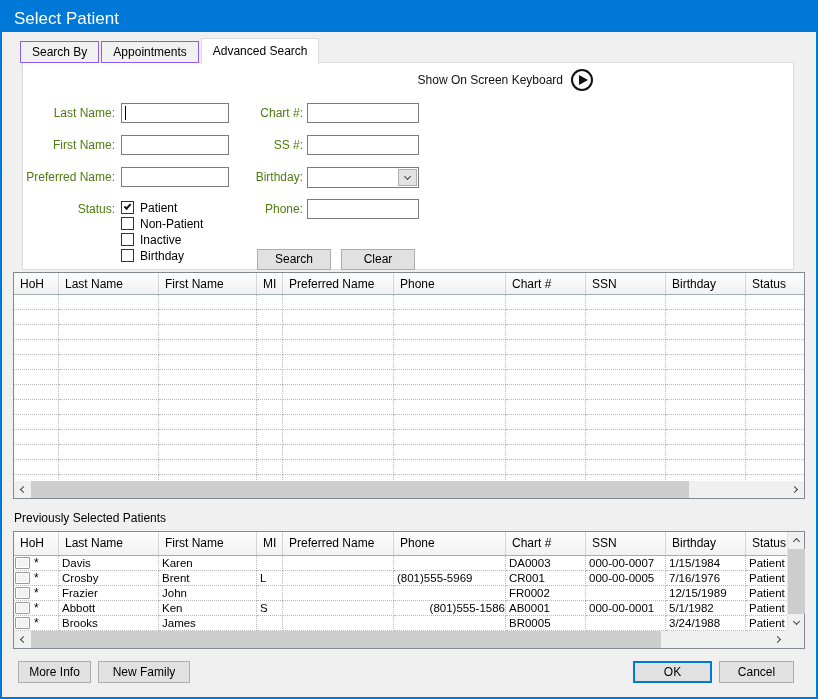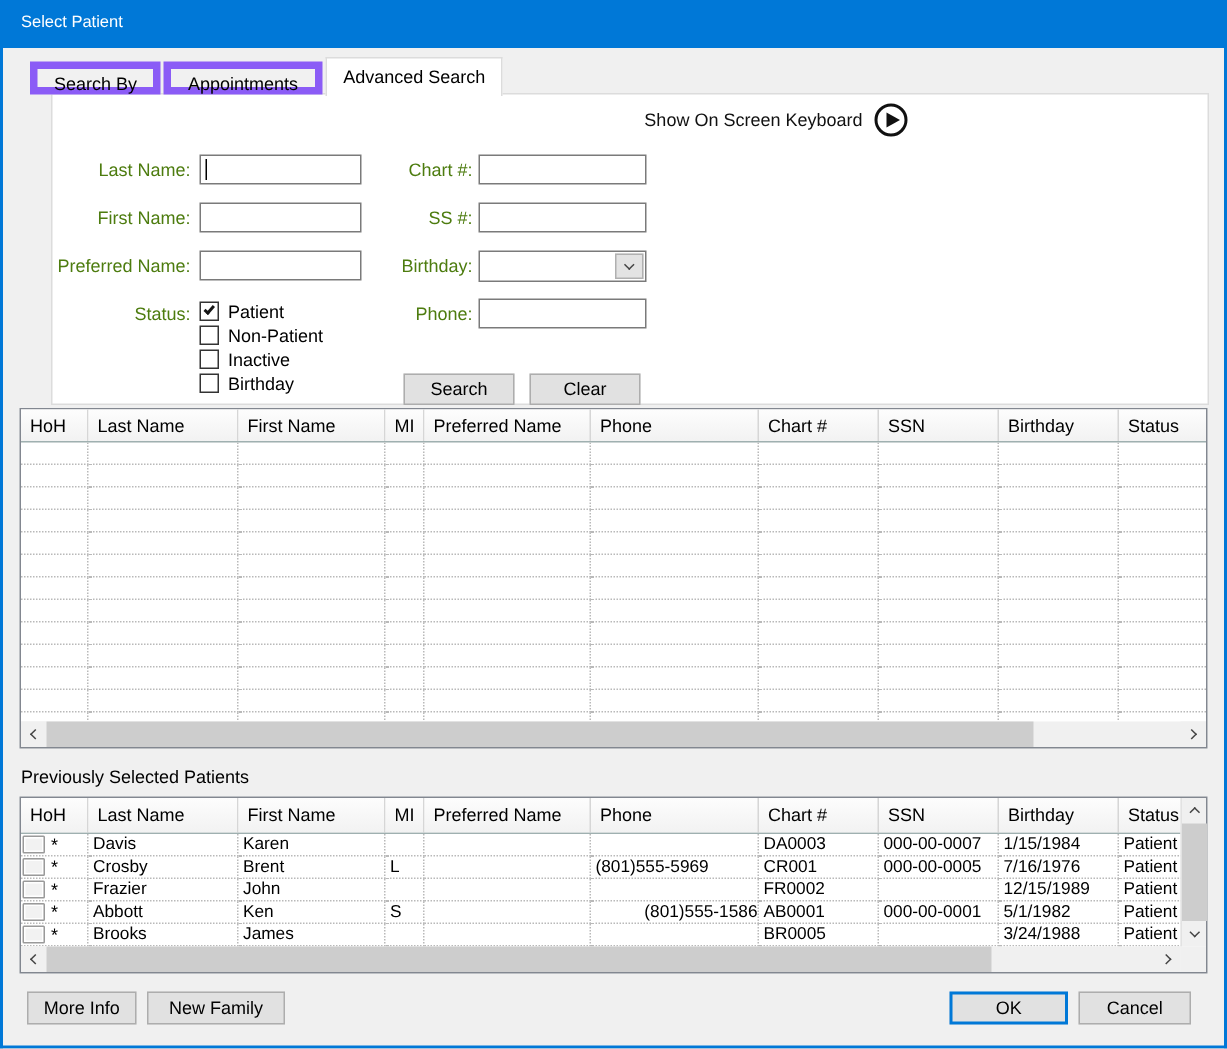--- a/index.html
+++ b/index.html
@@ -1,29 +1,29 @@
 <!DOCTYPE html>
 <html><head>
 <meta charset="utf-8">
 <style>
   html,body{margin:0;padding:0;background:#cfcfcf;}
   *{box-sizing:border-box;font-family:"Liberation Sans",sans-serif;}
   .window{position:relative;width:818px;height:699px;background:#f0f0f0;
     border:2px solid #0078d7;border-top:none;overflow:hidden;}
   .titlebar{position:absolute;left:-2px;top:0;width:818px;height:32px;background:#0078d7;}
-  .title-text{position:absolute;left:14px;top:9px;color:#fff;font-size:11px;}
+  .title-text{position:absolute;left:14px;top:9px;color:#fff;font-size:17px;}
 
   
   .tabstrip{position:absolute;left:18px;top:38px;height:25px;display:flex;align-items:flex-end;z-index:3;}
-  .tab{font-size:12px;color:#000;background:#f1f1f1;border:5px solid #8b5cf6;
+  .tab{font-size:12px;color:#000;background:#f1f1f1;border:1px solid #8b5cf6;
     padding:3px 11px 4px 11px;height:22px;margin-right:2px;cursor:default;}
   .tab.active{background:#fff;border:1px solid #dcdcdc;border-bottom:none;height:26px;
     padding-top:5px;position:relative;top:1px;z-index:4;}
 
-  .panel{position:absolute;left:32px;top:62px;width:772px;height:208px;background:#fff;
+  .panel{position:absolute;left:20px;top:62px;width:772px;height:208px;background:#fff;
     border:1px solid #dcdcdc;z-index:2;}
 
   .kbd-row{position:absolute;top:4px;right:200px;height:26px;display:flex;align-items:center;gap:8px;}
   .kbd-label{font-size:12px;color:#111;}
   .play{width:22px;height:22px;border:2px solid #111;border-radius:50%;background:#fff;
     display:flex;align-items:center;justify-content:center;cursor:pointer;}
   .play-tri{width:0;height:0;border-left:9px solid #111;border-top:5.5px solid transparent;
     border-bottom:5.5px solid transparent;margin-left:2px;}
 
   .lbl{position:absolute;font-size:12px;color:#4d7c0f;height:20px;line-height:20px;text-align:right;white-space:nowrap;}

